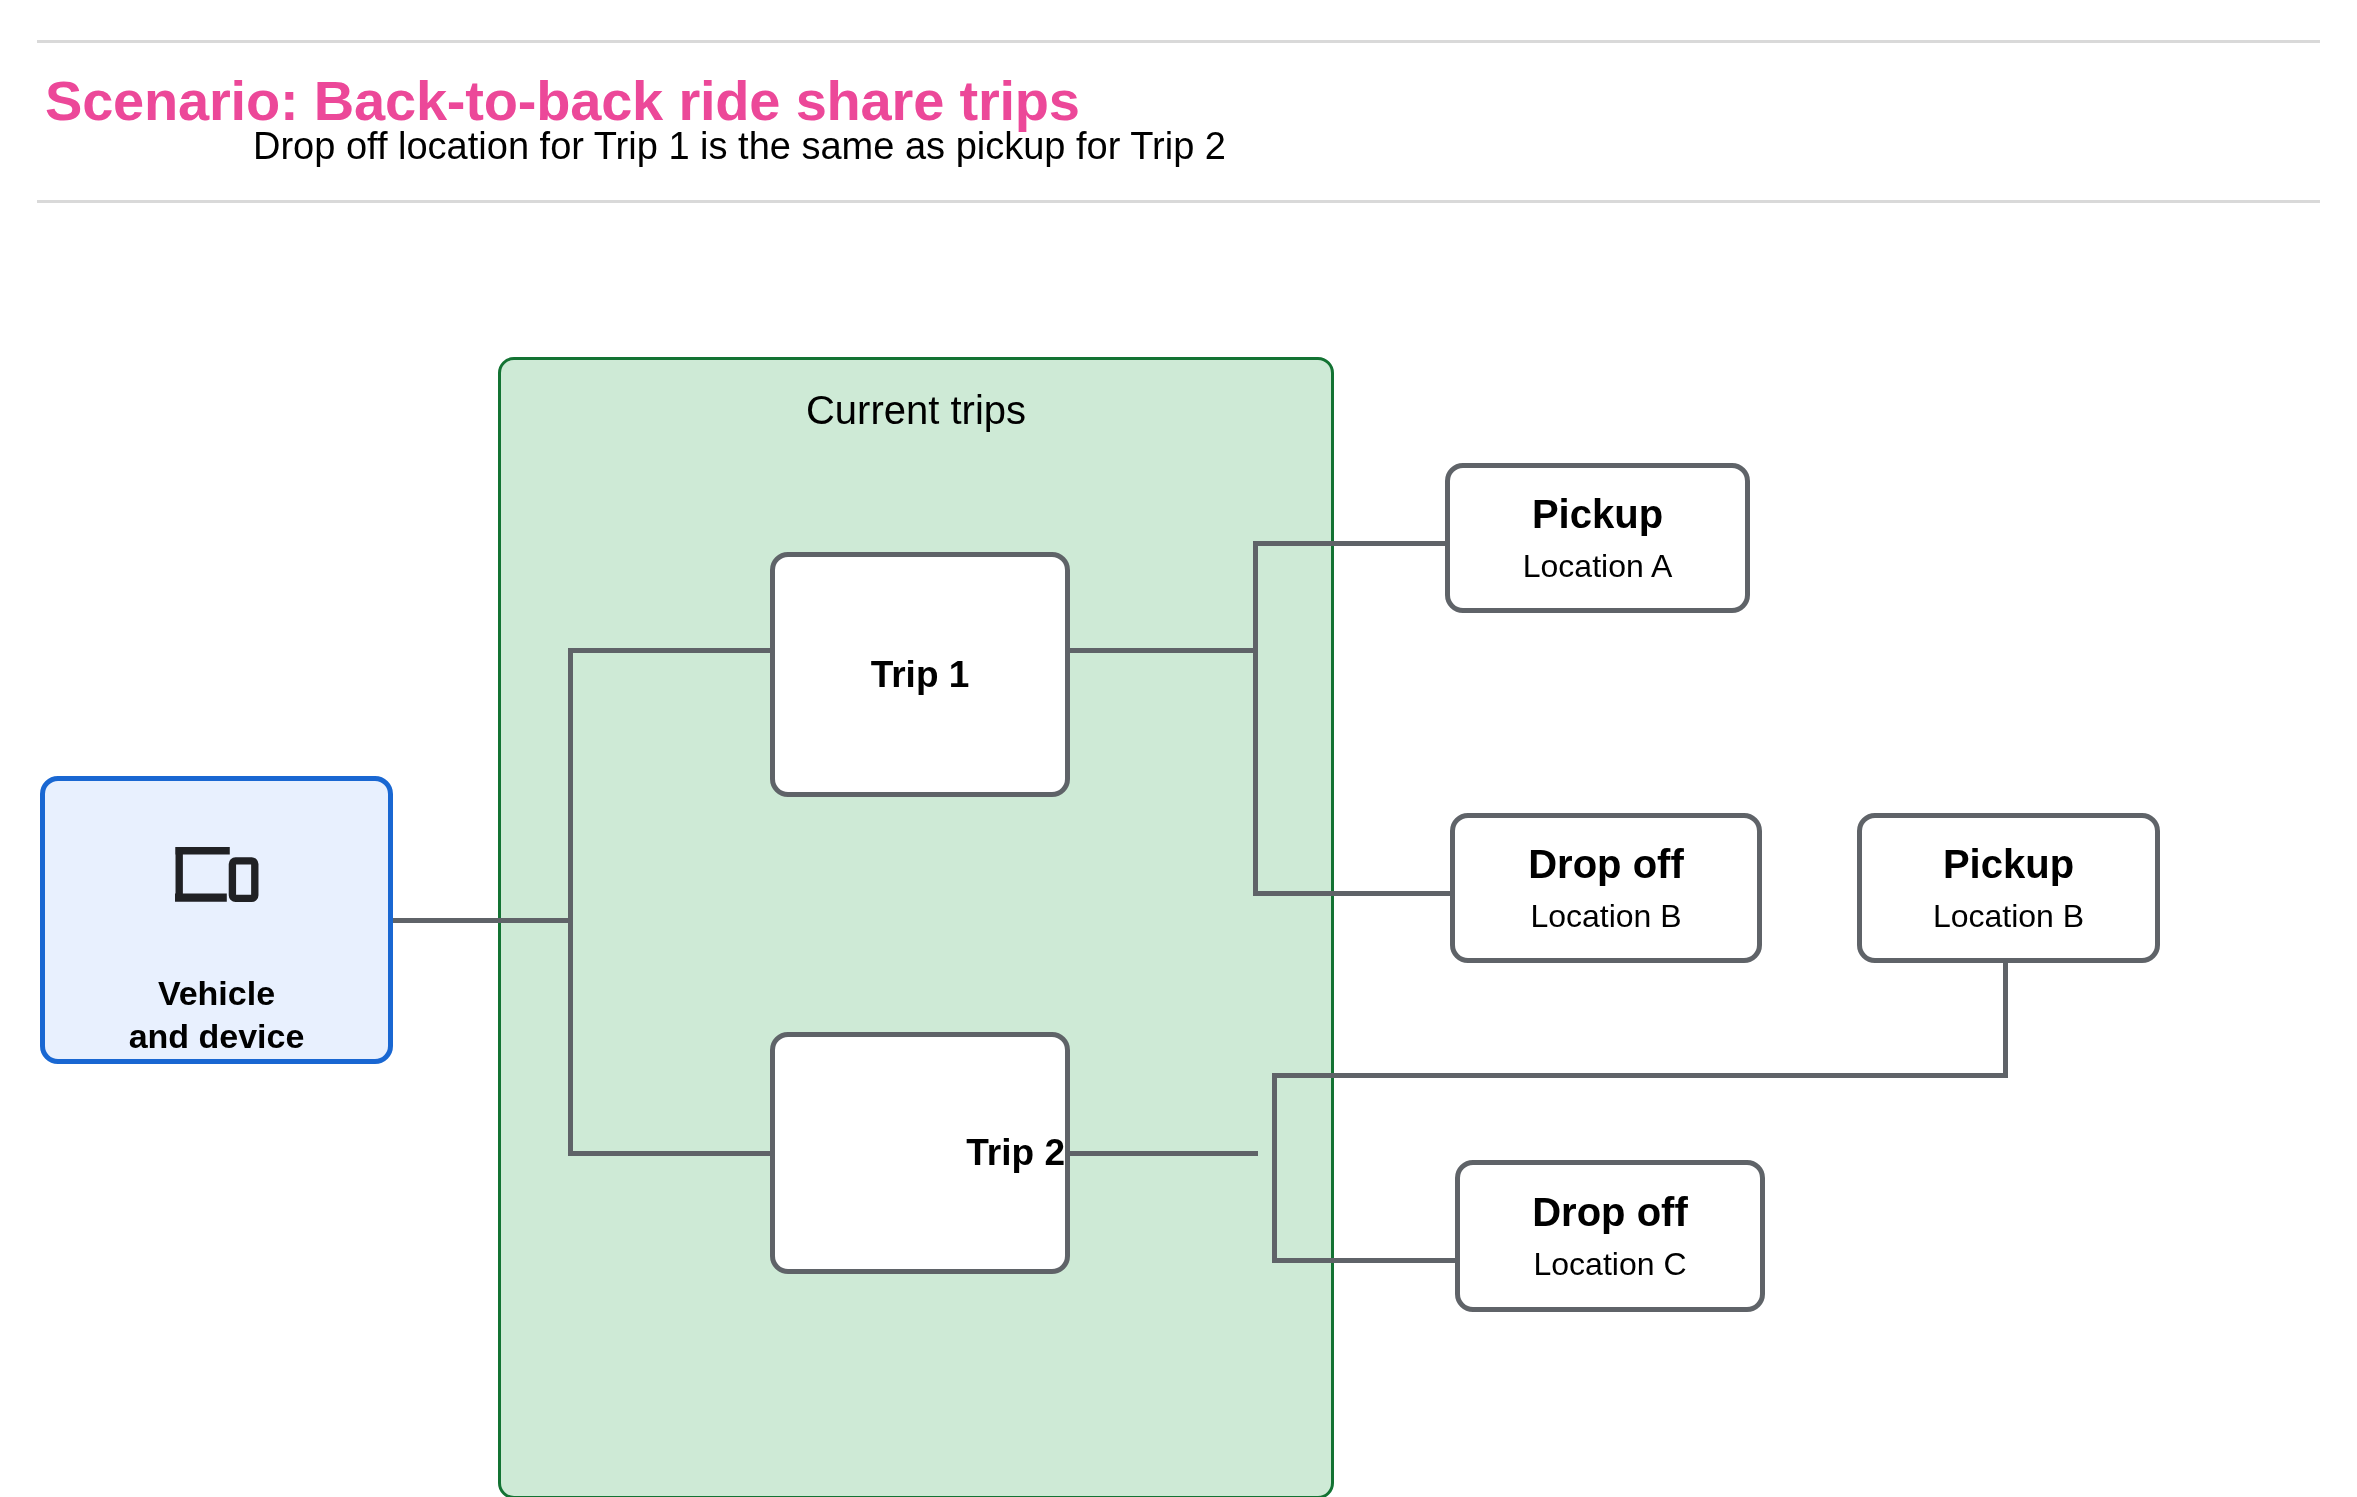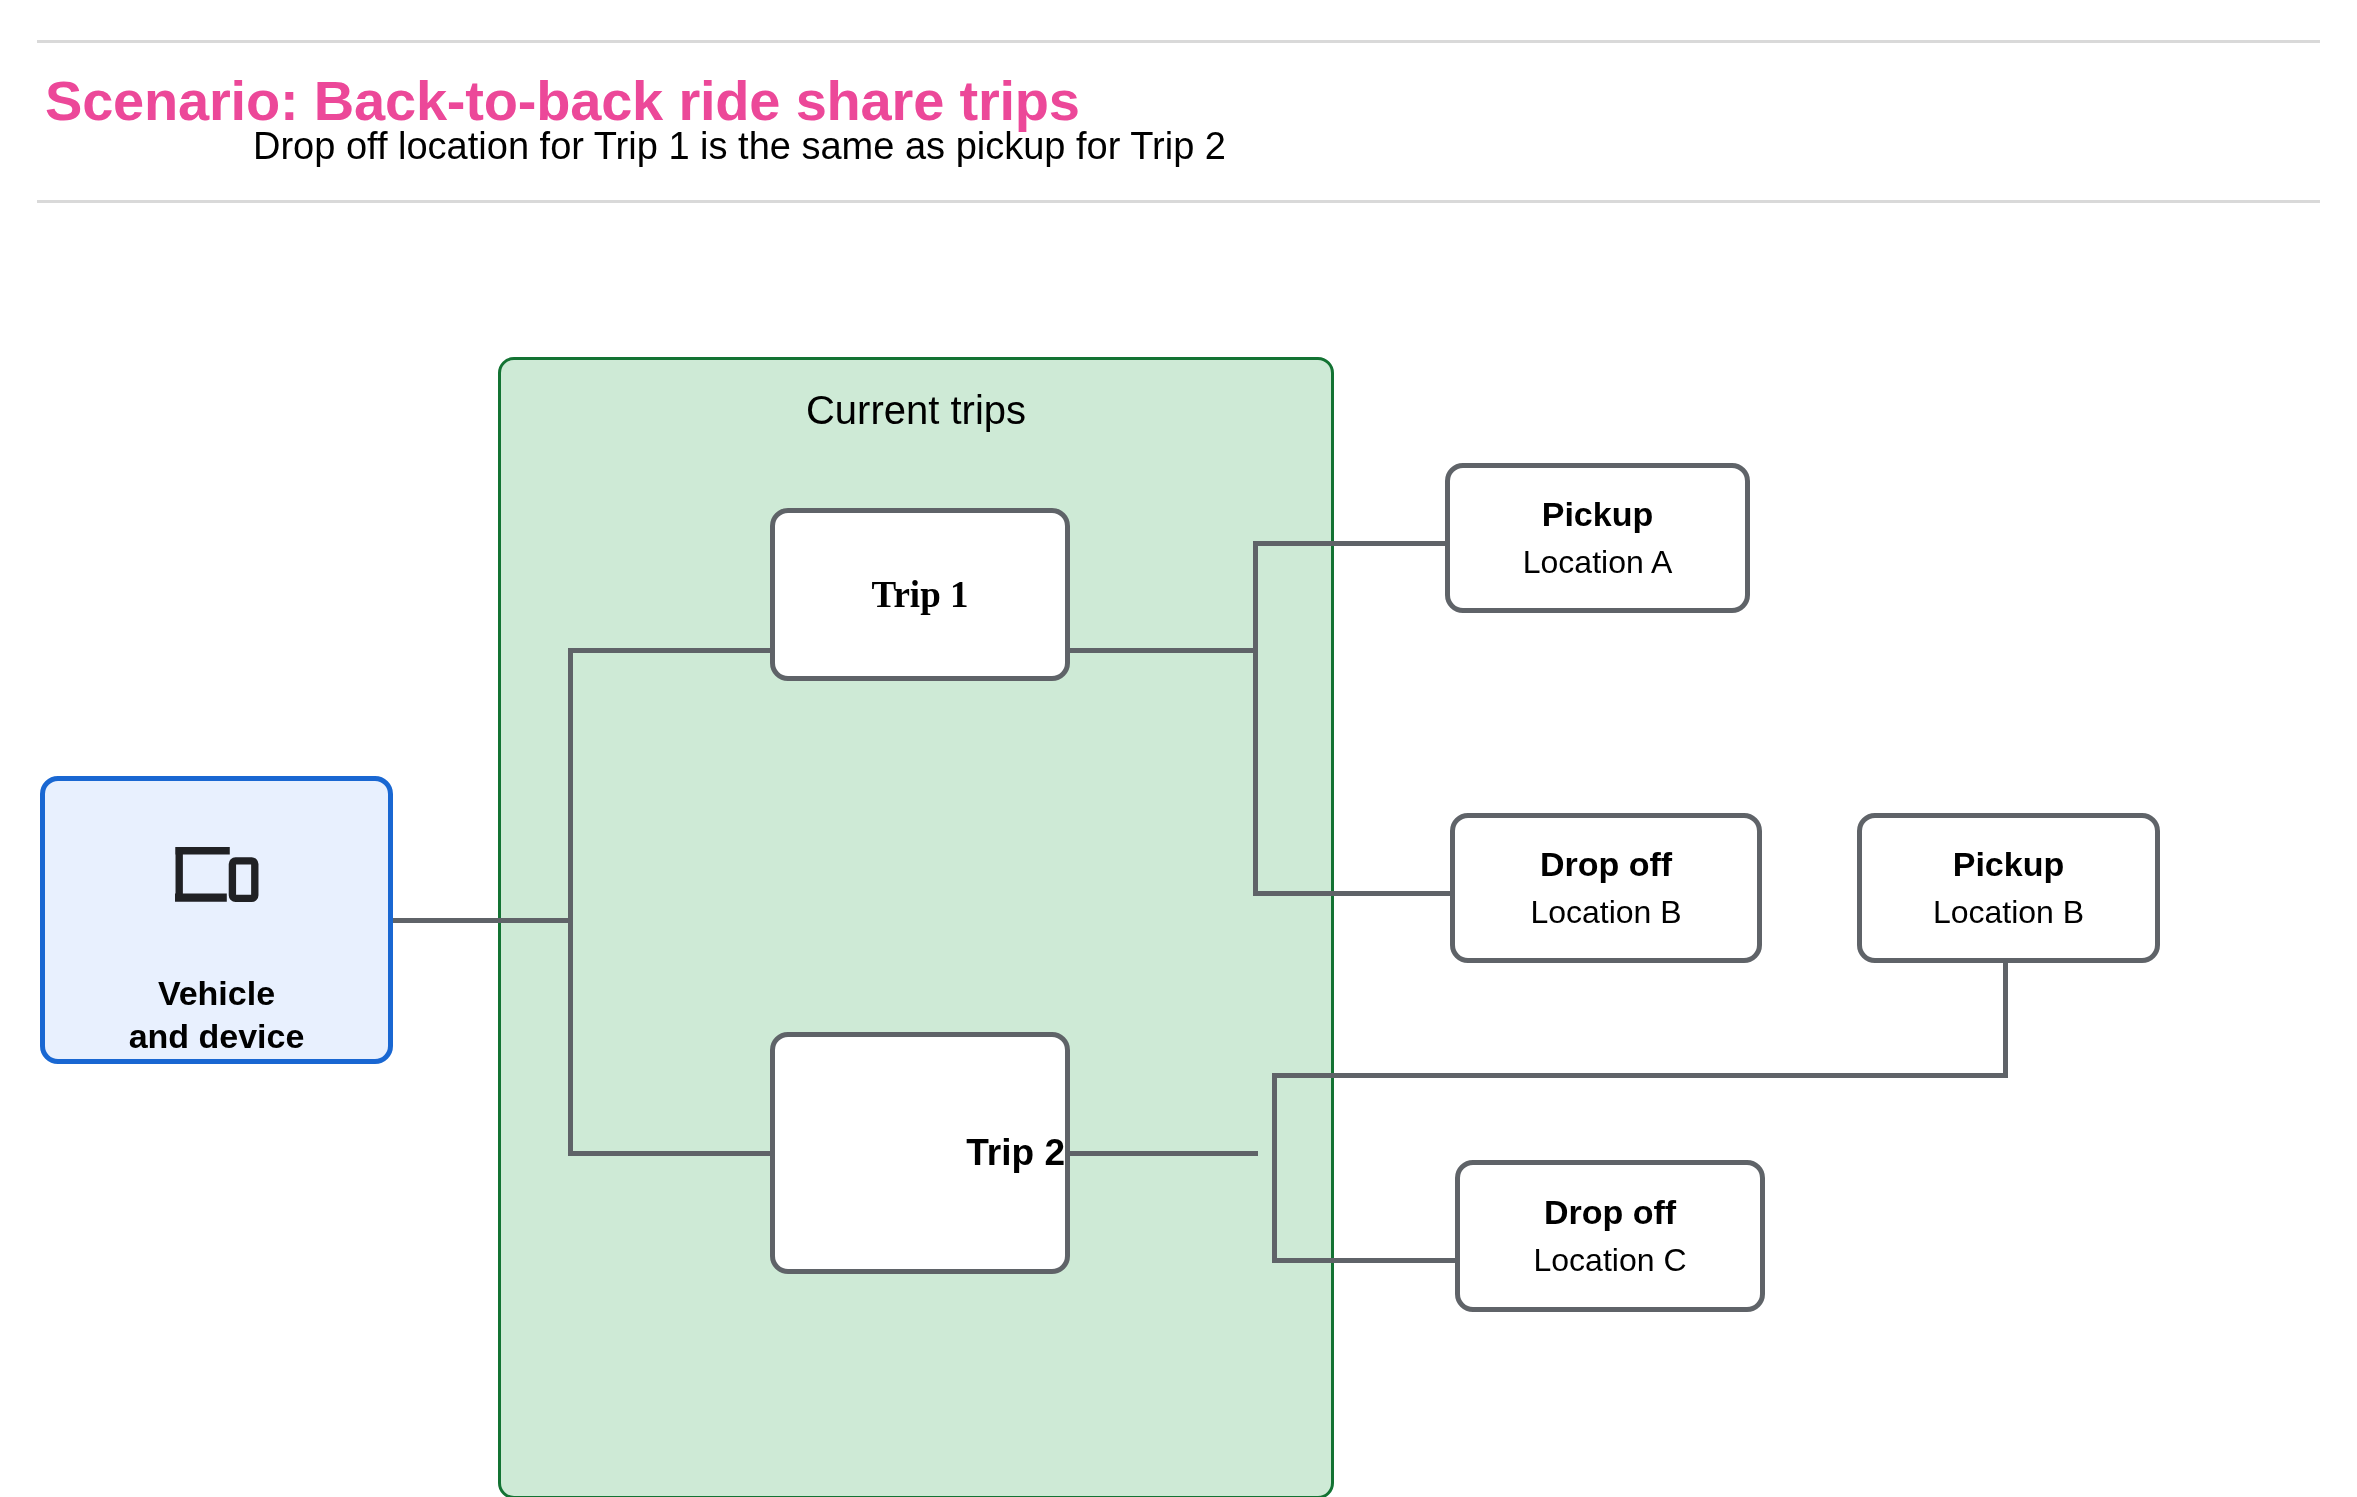--- a/index.html
+++ b/index.html
@@ -86,38 +86,38 @@
     background: #ffffff;
     border: 5px solid #5f6368;
     border-radius: 18px;
     display: flex;
     flex-direction: column;
     align-items: center;
     justify-content: center;
     z-index: 5;
   }
   .node-title {
-    font-size: 34px;
+    font-size: 40px;
     font-weight: 700;
     color: #000000;
     line-height: 1.22;
   }
   .node-sub {
     font-size: 32px;
     font-weight: 400;
     color: #000000;
     line-height: 1.22;
     margin-top: 8px;
   }
   .trip-node .node-title {
     font-size: 37px;
     font-weight: 700;
   }
 
-  #node-trip-1 { left: 770px; top: 508px;  width: 300px; height: 173px; font-family: Liberation Serif, serif; }
+  #node-trip-1 { left: 770px; top: 552px;  width: 300px; height: 245px; }
   #node-trip-2 { left: 770px; top: 1032px; width: 300px; height: 242px; align-items: flex-end; }
 
   #node-pickup-a   { left: 1445px; top: 463px;  width: 305px; height: 150px; }
   #node-dropoff-b  { left: 1450px; top: 813px;  width: 312px; height: 150px; }
   #node-pickup-b   { left: 1857px; top: 813px;  width: 303px; height: 150px; }
   #node-dropoff-c  { left: 1455px; top: 1160px; width: 310px; height: 152px; }
 
   
   #node-vehicle {
     position: absolute;

